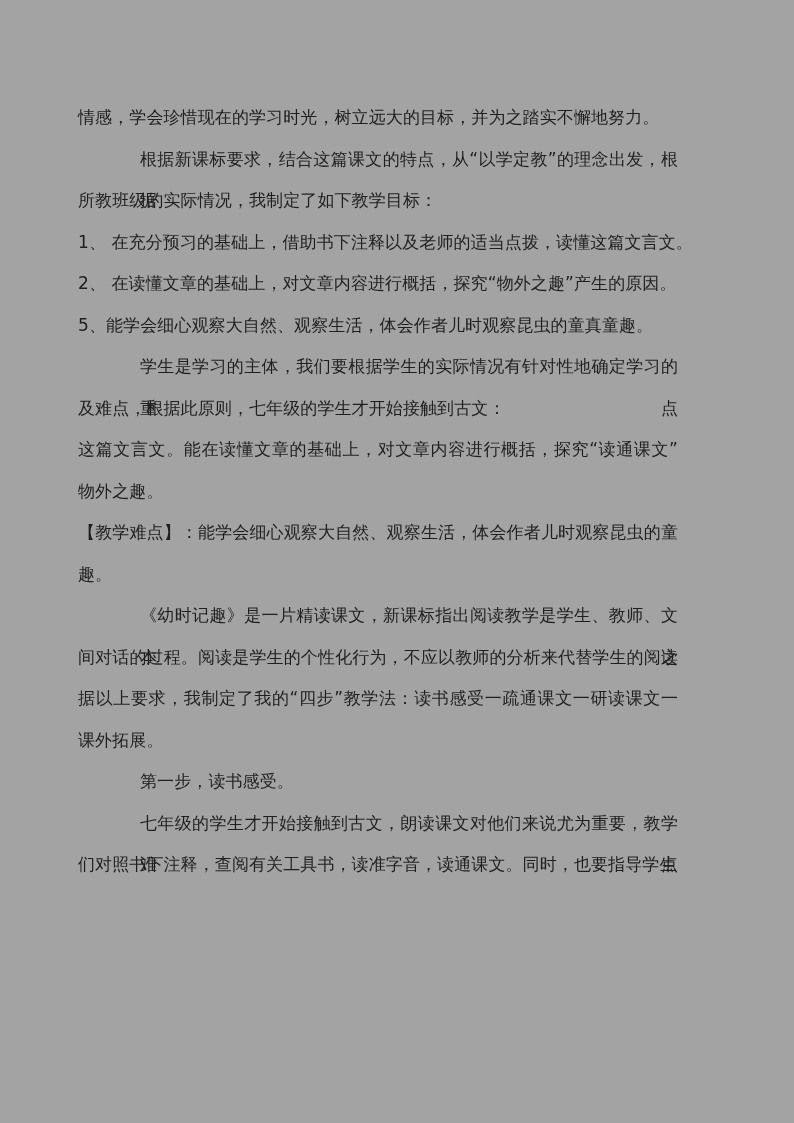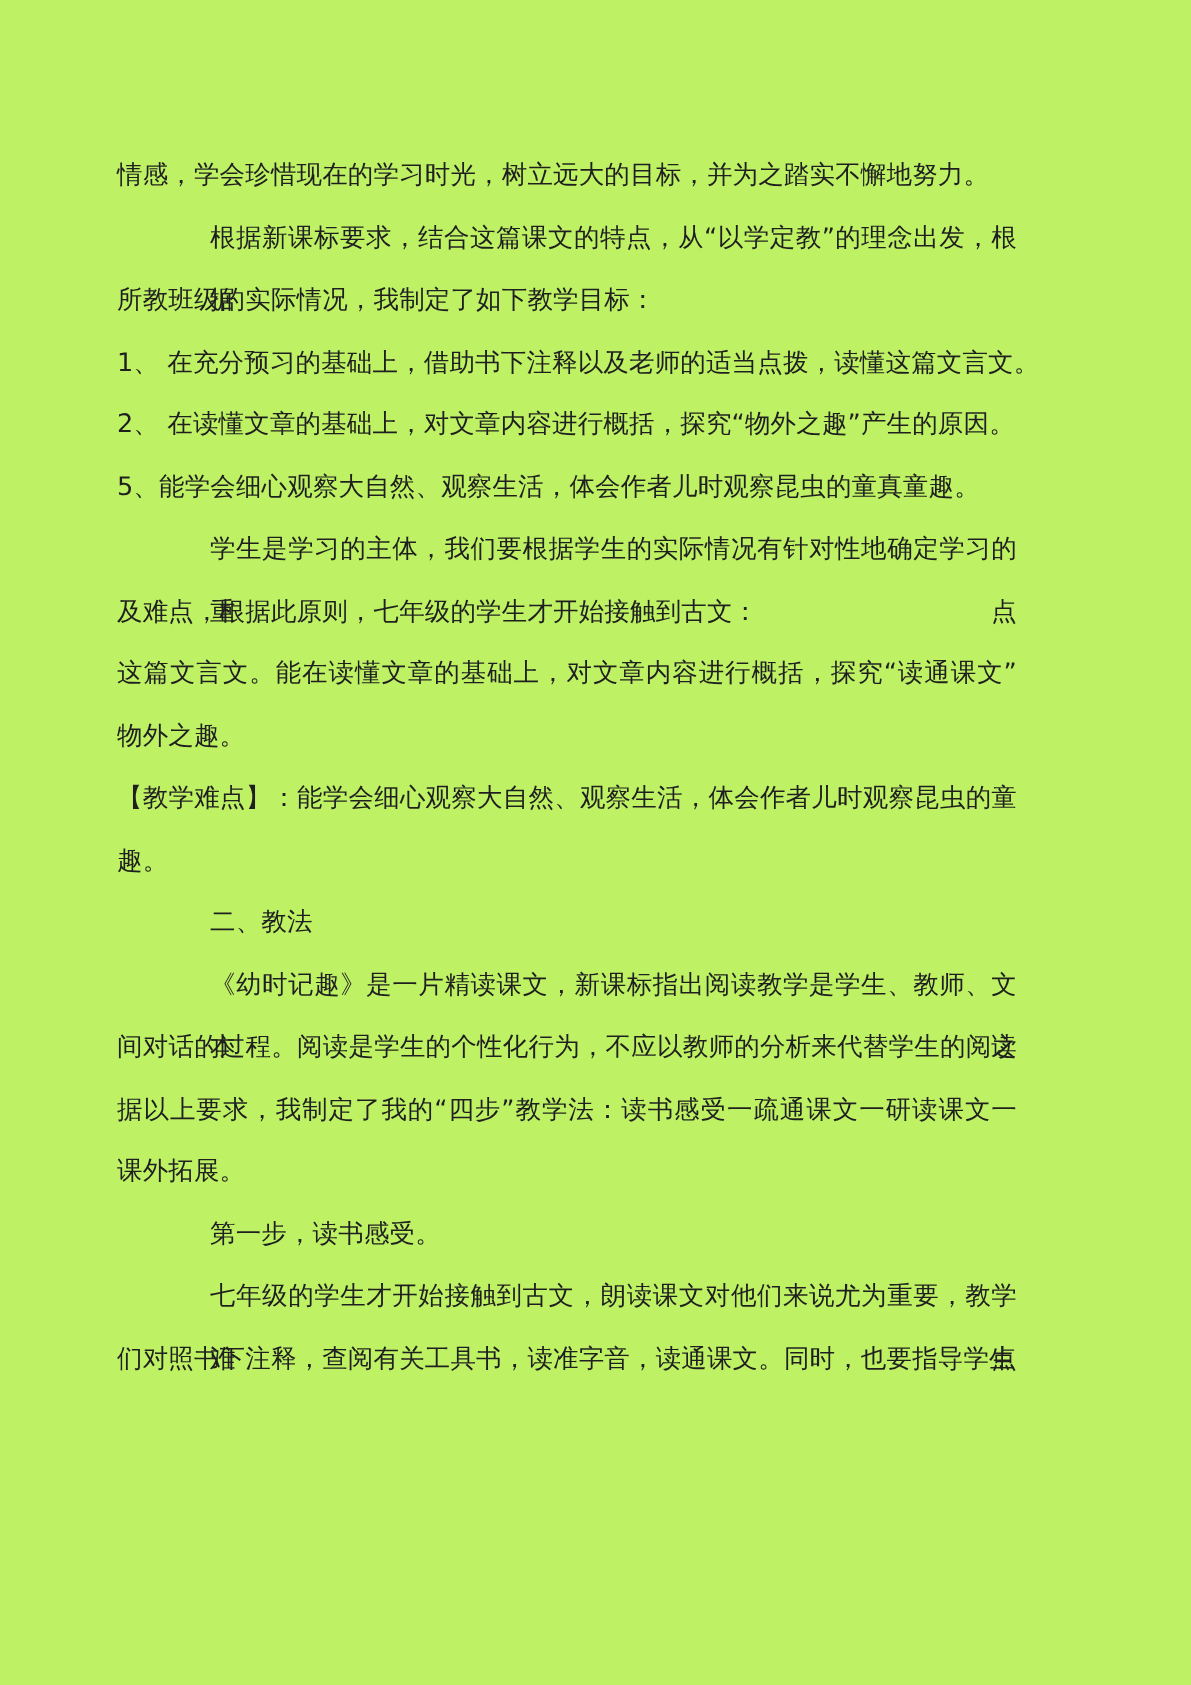--- a/index.html
+++ b/index.html
@@ -10,21 +10,21 @@
   body {
     width: 794px;
     height: 1123px;
     font-family: "DejaVu Sans", "Liberation Sans", sans-serif;
     overflow: hidden;
   }
   .page {
     position: relative;
     width: 794px;
     height: 1123px;
-    background: #bef264;
+    background: #a3a3a3;
   }
   .text-block {
     position: absolute;
     left: 78px;
     top: 97px;
     width: 600px;
     color: #1f1f1f;
     font-size: 17px;
     line-height: 41.5px;
     letter-spacing: 0.1px;
@@ -54,21 +54,20 @@
       <div class="line">所教班级的实际情况，我制定了如下教学目标：</div>
       <div class="line">1、 在充分预习的基础上，借助书下注释以及老师的适当点拨，读懂这篇文言文。</div>
       <div class="line">2、 在读懂文章的基础上，对文章内容进行概括，探究“物外之趣”产生的原因。</div>
       <div class="line">5、能学会细心观察大自然、观察生活，体会作者儿时观察昆虫的童真童趣。</div>
       <div class="line indent fill">学生是学习的主体，我们要根据学生的实际情况有针对性地确定学习的重点</div>
       <div class="line">及难点，根据此原则，七年级的学生才开始接触到古文：</div>
       <div class="line fill">这篇文言文。能在读懂文章的基础上，对文章内容进行概括，探究“读通课文”</div>
       <div class="line">物外之趣。</div>
       <div class="line fill">【教学难点】：能学会细心观察大自然、观察生活，体会作者儿时观察昆虫的童</div>
       <div class="line">趣。</div>
-      <div class="line indent">二、教法</div>
       <div class="line indent fill">《幼时记趣》是一片精读课文，新课标指出阅读教学是学生、教师、文本之</div>
       <div class="line fill">间对话的过程。阅读是学生的个性化行为，不应以教师的分析来代替学生的阅读</div>
       <div class="line fill">据以上要求，我制定了我的“四步”教学法：读书感受一疏通课文一研读课文一</div>
       <div class="line">课外拓展。</div>
       <div class="line indent">第一步，读书感受。</div>
       <div class="line indent fill">七年级的学生才开始接触到古文，朗读课文对他们来说尤为重要，教学难点</div>
       <div class="line">们对照书下注释，查阅有关工具书，读准字音，读通课文。同时，也要指导学生</div>
     </div>
 </div>
 

